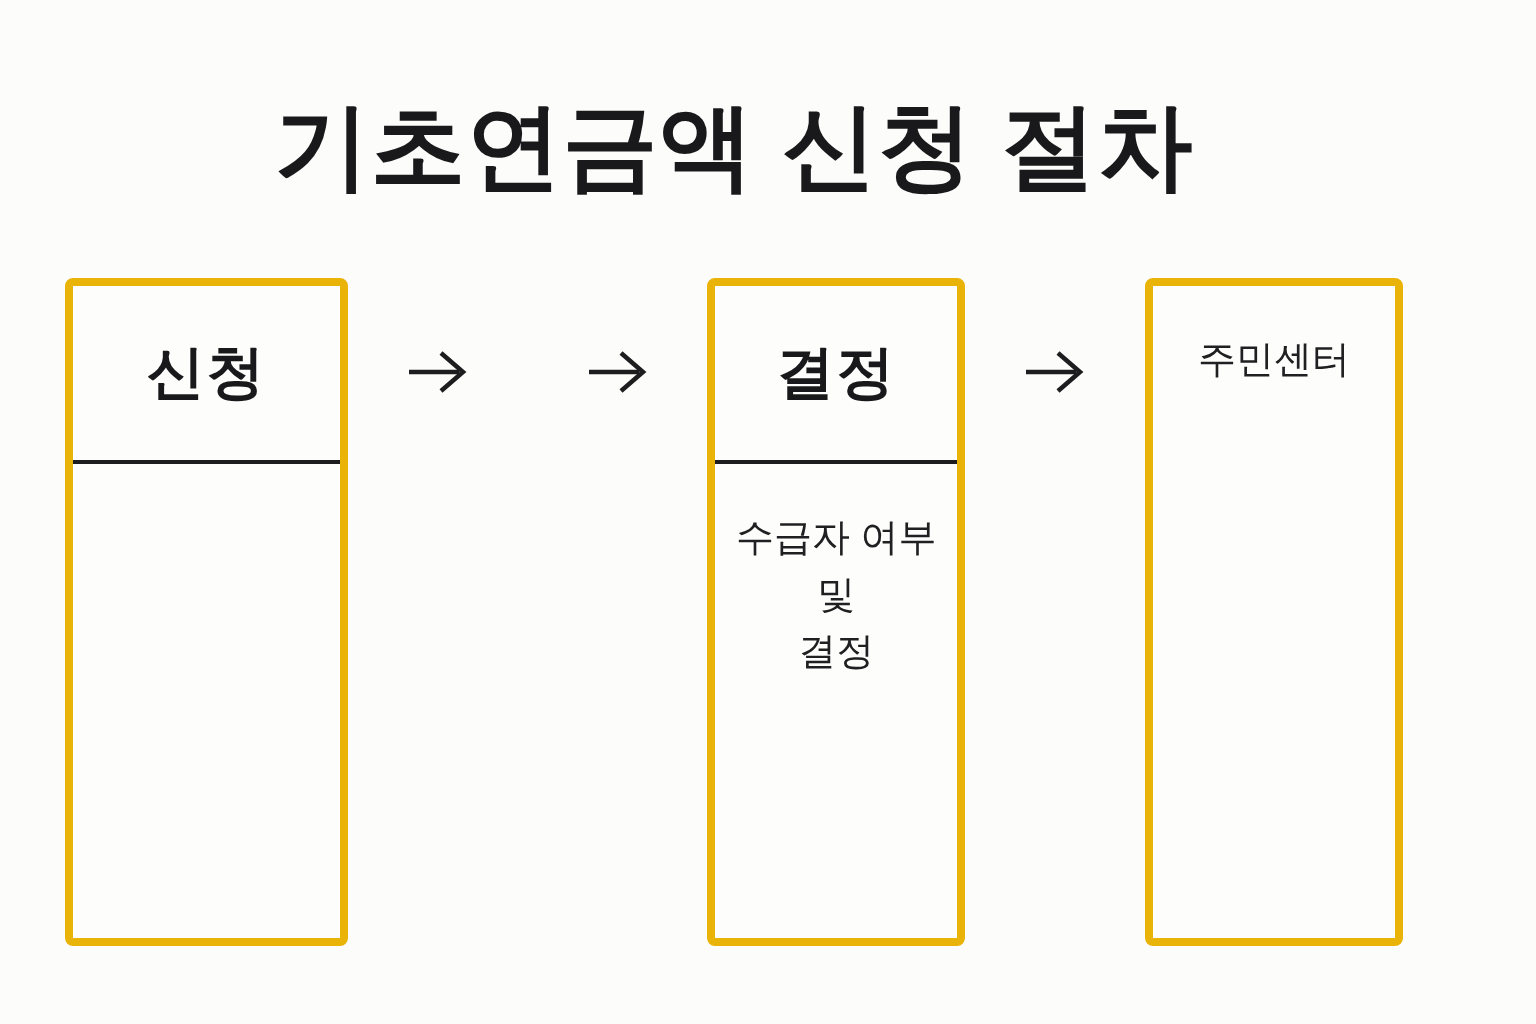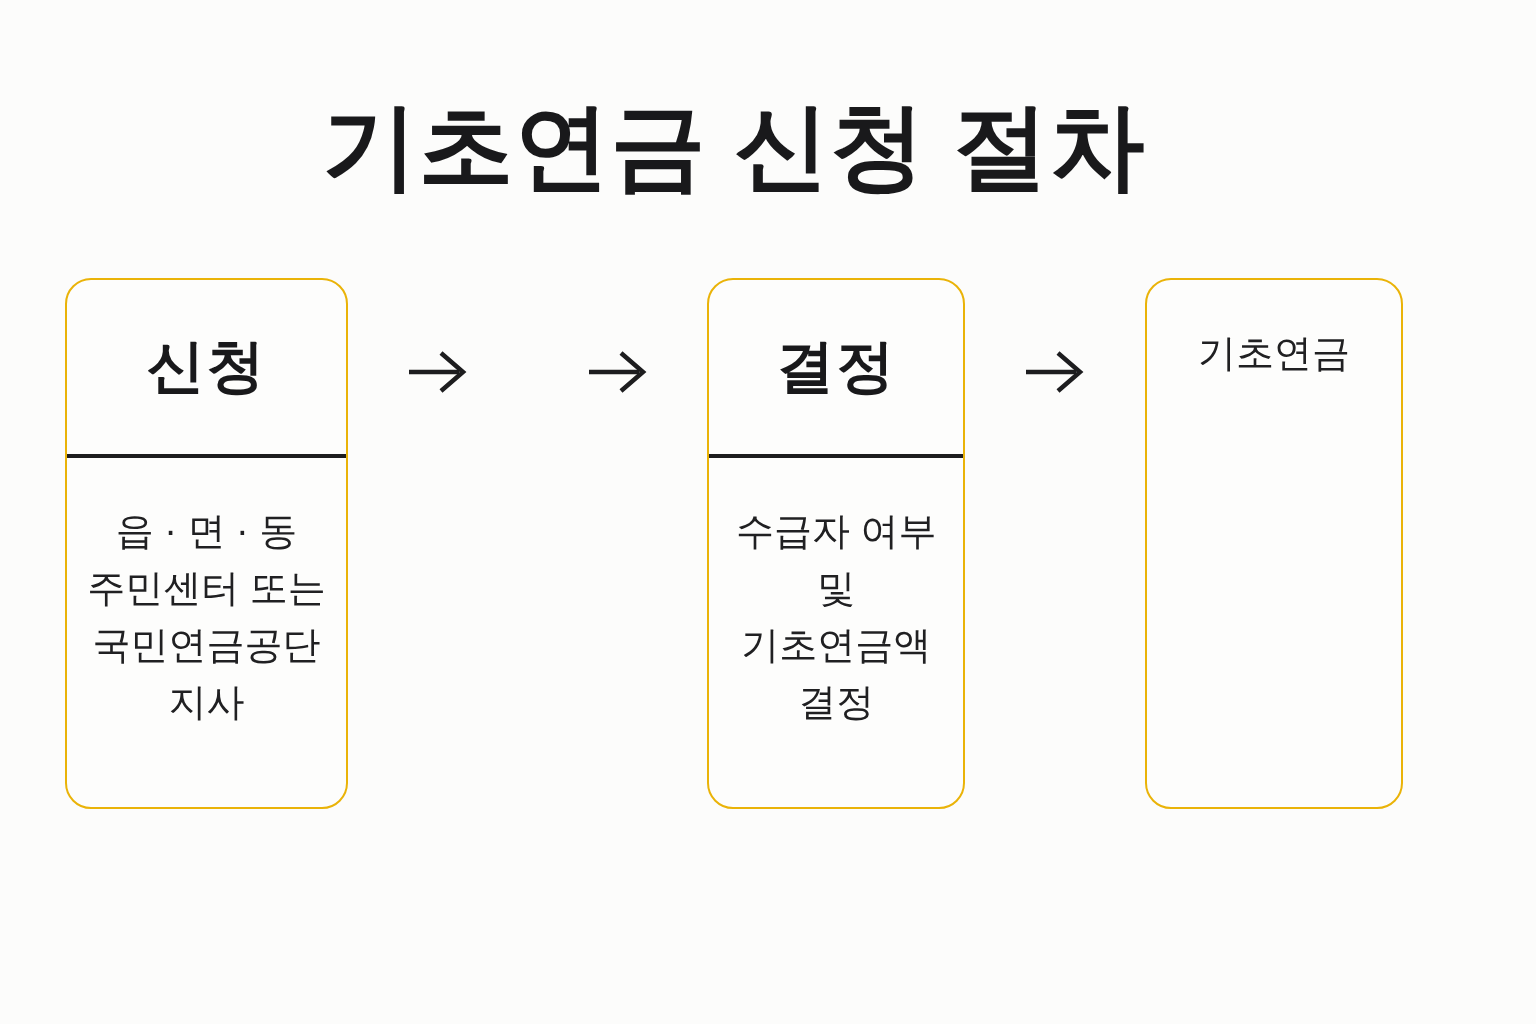--- a/index.html
+++ b/index.html
@@ -34,23 +34,23 @@
   .flow-row {
     position: absolute;
     left: 65px;
     top: 278px;
     width: 1338px;
     display: flex;
     align-items: flex-start;
   }
   .step-box {
     box-sizing: border-box;
-    height: 531px;
-    border: 2px solid #eab308;
-    border-radius: 26px;
+    height: 668px;
+    border: 8px solid #eab308;
+    border-radius: 8px;
     background: #fdfdfc;
     overflow: hidden;
     flex: 0 0 auto;
   }
   .step-box.w1 { width: 283px; }
   .step-box.w2 { width: 258px; }
   .step-header {
     box-sizing: border-box;
     height: 178px;
     border-bottom: 4px solid #1d1d1f;
@@ -79,32 +79,26 @@
   }
   .arrow-cell svg {
     display: block;
   }
 </style>
 </head>
 <body>
 
 <div class="canvas">
 
-  <div class="title">기초연금 신청 절차</div>
+  <div class="title">기초연금액 신청 절차</div>
 
   <div class="flow-row">
 
     <div class="step-box w1">
       <div class="step-header">신청</div>
-      <div class="step-body">
-        <div>읍 · 면 · 동</div>
-        <div>주민센터 또는</div>
-        <div>국민연금공단</div>
-        <div>지사</div>
-      </div>
     </div>
 
     <div class="arrow-cell">
       <svg width="64" height="48" viewBox="0 0 64 48">
         <line x1="3" y1="24" x2="53" y2="24" stroke="#1d1d1f" stroke-width="4.5"></line>
         <polyline points="35,5 57,24 35,43" fill="none" stroke="#1d1d1f" stroke-width="4.5" stroke-linecap="butt" stroke-linejoin="miter"></polyline>
       </svg>
     </div>
 
 
@@ -113,32 +107,31 @@
         <line x1="3" y1="24" x2="53" y2="24" stroke="#1d1d1f" stroke-width="4.5"></line>
         <polyline points="35,5 57,24 35,43" fill="none" stroke="#1d1d1f" stroke-width="4.5" stroke-linecap="butt" stroke-linejoin="miter"></polyline>
       </svg>
     </div>
 
     <div class="step-box w2">
       <div class="step-header">결정</div>
       <div class="step-body">
         <div>수급자 여부</div>
         <div>및</div>
-        <div>기초연금액</div>
         <div>결정</div>
       </div>
     </div>
 
     <div class="arrow-cell">
       <svg width="64" height="48" viewBox="0 0 64 48">
         <line x1="3" y1="24" x2="53" y2="24" stroke="#1d1d1f" stroke-width="4.5"></line>
         <polyline points="35,5 57,24 35,43" fill="none" stroke="#1d1d1f" stroke-width="4.5" stroke-linecap="butt" stroke-linejoin="miter"></polyline>
       </svg>
     </div>
 
     <div class="step-box w2">
       <div class="step-body">
-        <div>기초연금</div>
+        <div>주민센터</div>
       </div>
     </div>
 
   </div>
 </div>
 
 </body></html>

